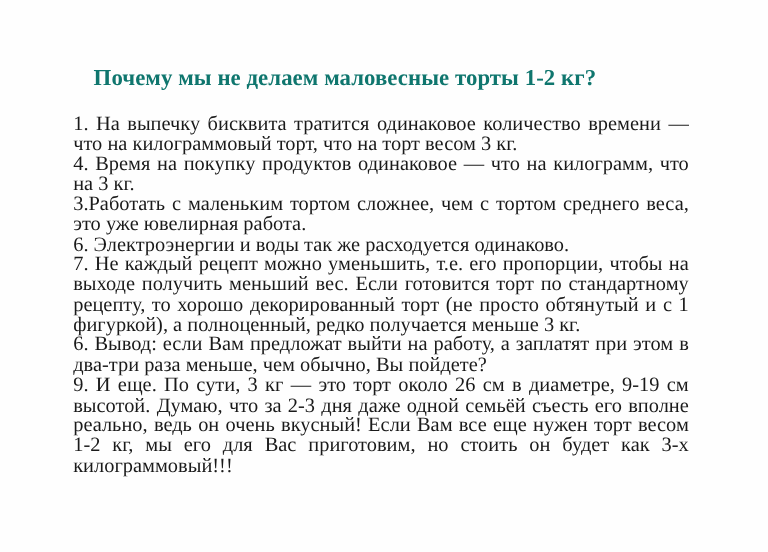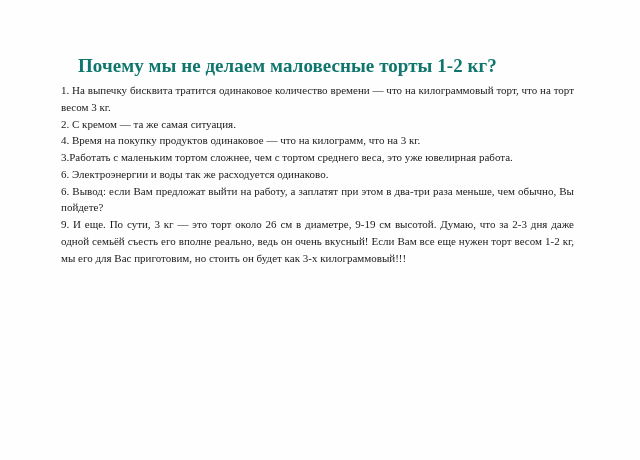--- a/index.html
+++ b/index.html
@@ -29,41 +29,41 @@
       font-weight: bold;
       font-size: 19px;
       line-height: 22px;
       color: #0f766e;
       white-space: nowrap;
       letter-spacing: 0.05px;
     }
     .body-text {
       position: absolute;
       left: 61px;
-      top: 82px;
+      top: 95px;
       width: 513px;
       font-family: "Liberation Serif", serif;
-      font-size: 11px;
+      font-size: 17px;
       line-height: 16.75px;
       color: #1a1a1a;
     }
     .item {
       margin: 0;
       text-align: justify;
       text-align-last: left;
     }
   </style>
 </head>
 <body>
 
 <div class="page">
   <h1 class="title">Почему мы не делаем маловесные торты 1-2 кг?</h1>
 
   <div class="body-text">
     <p class="item">1. На выпечку бисквита тратится одинаковое количество времени — что на килограммовый торт, что на торт весом 3 кг.</p>
-    <p class="item">2. С кремом — та же самая ситуация.</p>
     <p class="item">4. Время на покупку продуктов одинаковое — что на килограмм, что на 3 кг.</p>
     <p class="item">3.Работать с маленьким тортом сложнее, чем с тортом среднего веса, это уже ювелирная работа.</p>
     <p class="item">6. Электроэнергии и воды так же расходуется одинаково.</p>
+    <p class="item">7. Не каждый рецепт можно уменьшить, т.е. его пропорции, чтобы на выходе получить меньший вес.  Если  готовится торт по стандартному рецепту, то хорошо декорированный торт (не просто обтянутый и с 1 фигуркой), а полноценный, редко получается меньше 3 кг.</p>
     <p class="item">6. Вывод: если Вам предложат выйти на работу, а заплатят при этом в два-три раза меньше, чем обычно, Вы  пойдете?</p>
     <p class="item">9. И еще. По сути, 3 кг — это торт около 26 см в диаметре, 9-19 см высотой. Думаю, что за 2-3 дня даже одной семьёй съесть его вполне реально, ведь он очень вкусный! Если Вам все еще нужен торт весом 1-2 кг, мы его для Вас приготовим, но стоить он будет как 3-х килограммовый!!!</p>
   </div>
 </div>
 
 </body></html>

